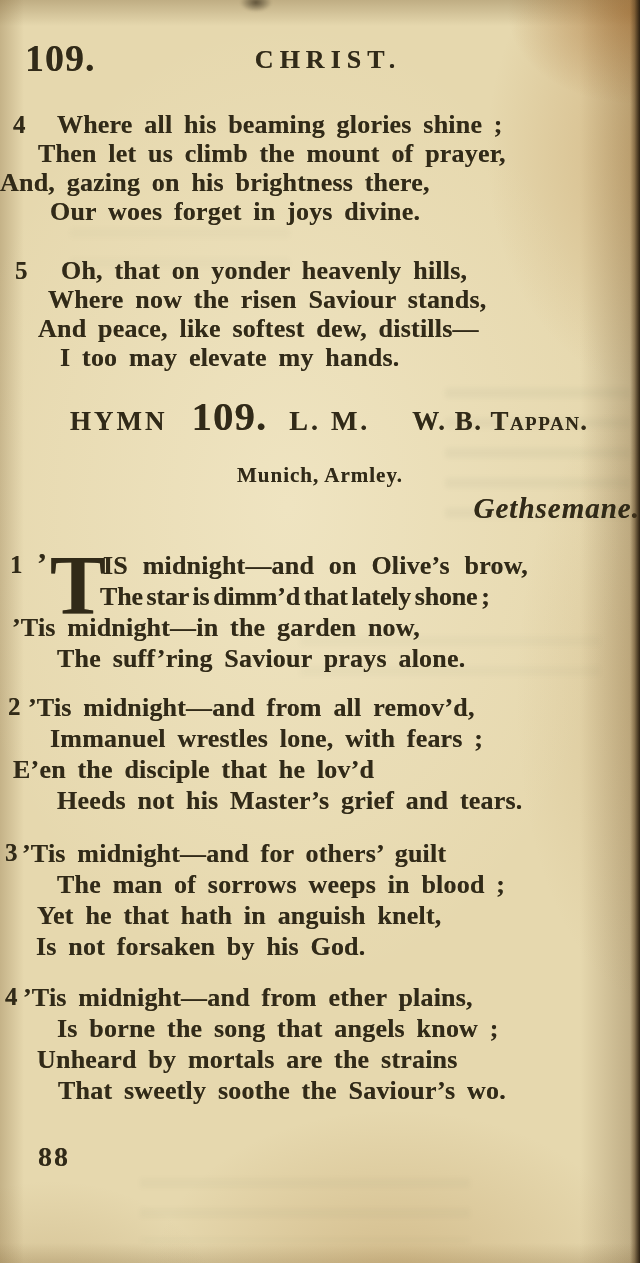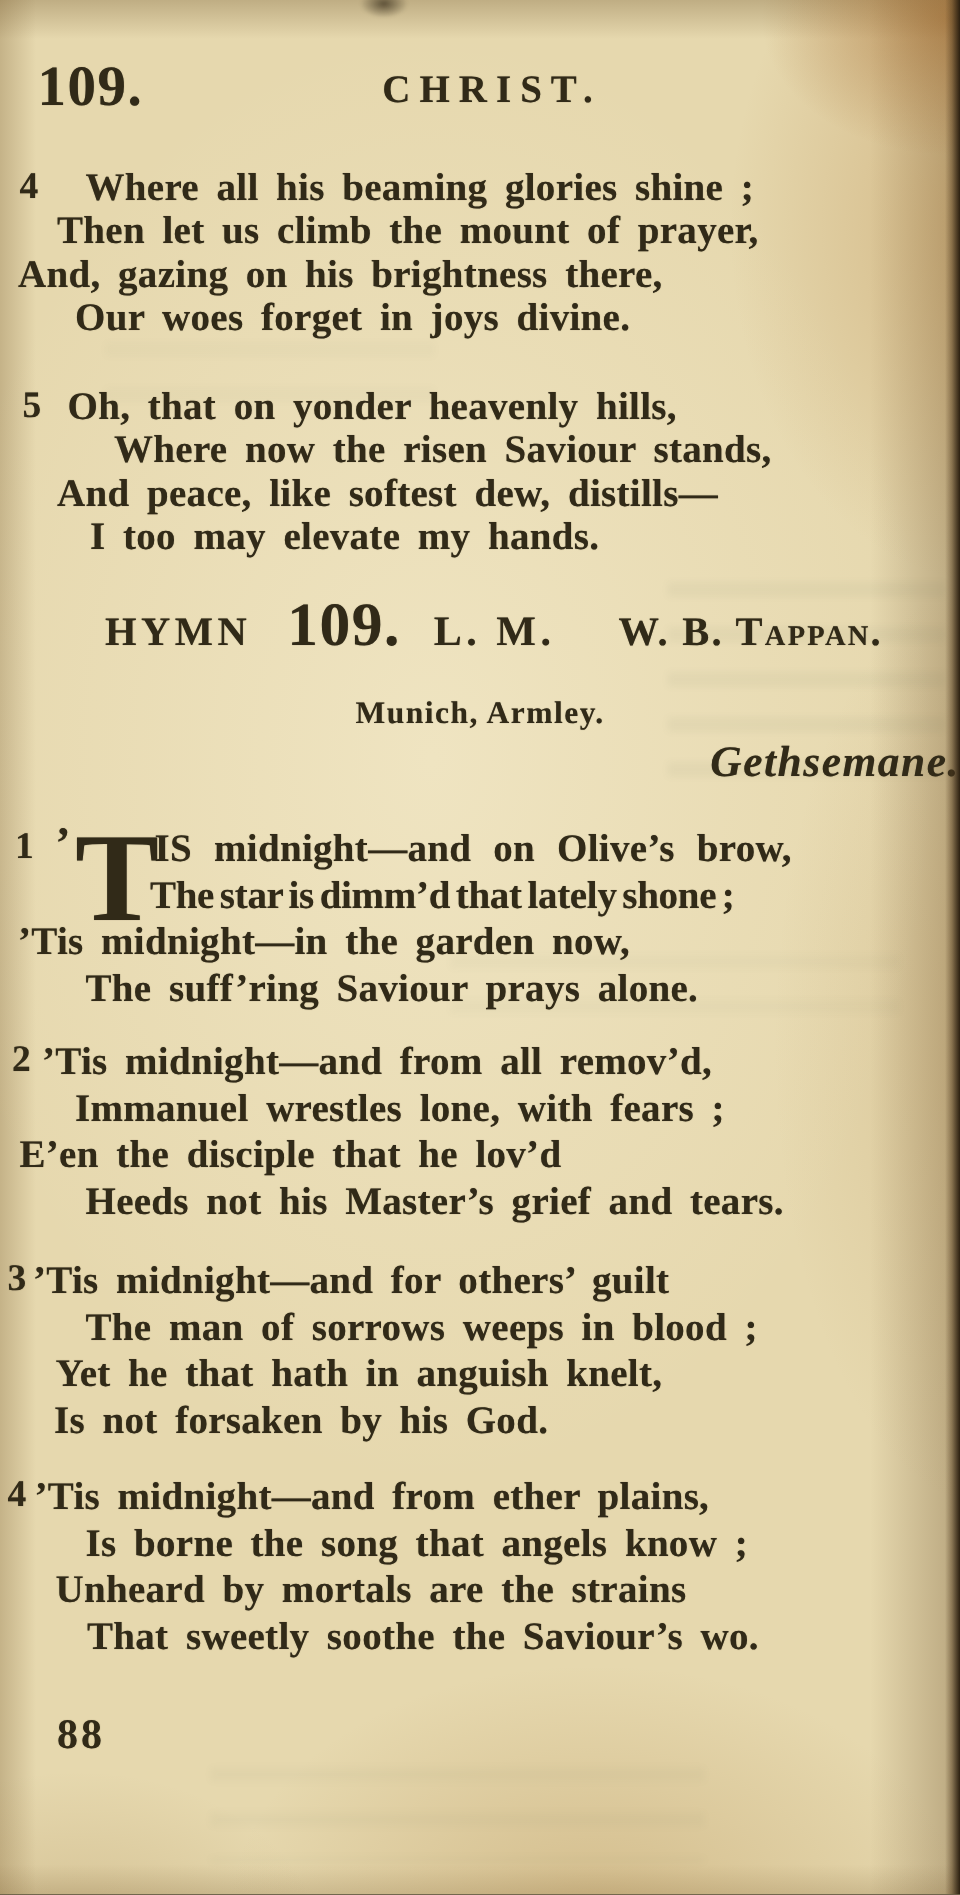--- a/index.html
+++ b/index.html
@@ -63,28 +63,28 @@
 
   <header class="header">
     <span class="page-ref">109.</span>
     <span class="section-title">CHRIST.</span>
   </header>
 
   <section class="verse prev" style="top:110px">
     <span class="vnum" style="left:13px">4</span>
     <div class="vline" style="padding-left:57px">Where all his beaming glories shine ;</div>
     <div class="vline" style="padding-left:38px">Then let us climb the mount of prayer,</div>
-    <div class="vline" style="padding-left:12px">And, gazing on his brightness there,</div>
+    <div class="vline" style="">And, gazing on his brightness there,</div>
     <div class="vline" style="padding-left:50px">Our woes forget in joys divine.</div>
   </section>
 
   <section class="verse prev" style="top:256px">
     <span class="vnum" style="left:15px">5</span>
-    <div class="vline" style="padding-left:45px">Oh, that on yonder heavenly hills,</div>
-    <div class="vline" style="padding-left:76px">Where now the risen Saviour stands,</div>
+    <div class="vline" style="padding-left:61px">Oh, that on yonder heavenly hills,</div>
+    <div class="vline" style="padding-left:48px">Where now the risen Saviour stands,</div>
     <div class="vline" style="padding-left:38px">And peace, like softest dew, distills—</div>
     <div class="vline" style="padding-left:60px">I too may elevate my hands.</div>
   </section>
 
   <div class="hymn-head">
     <span class="hymn-label">HYMN</span>
     <span class="hymn-number">109.</span>
     <span class="hymn-meter">L. M.</span>
     <span class="hymn-author">W. B. Tappan.</span>
   </div>

